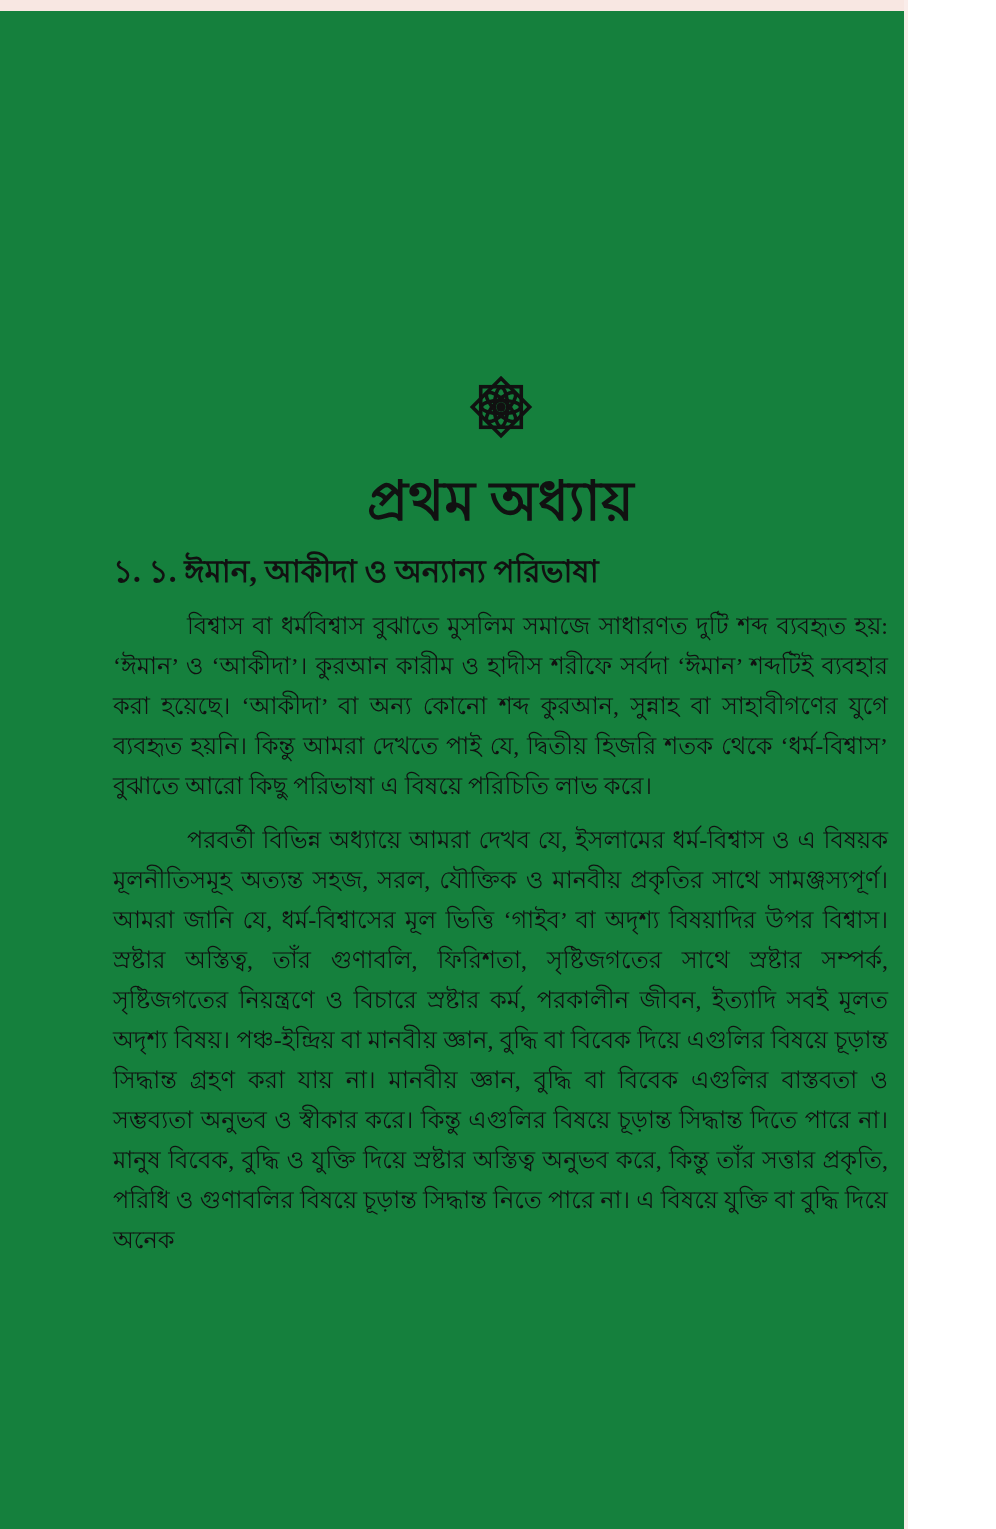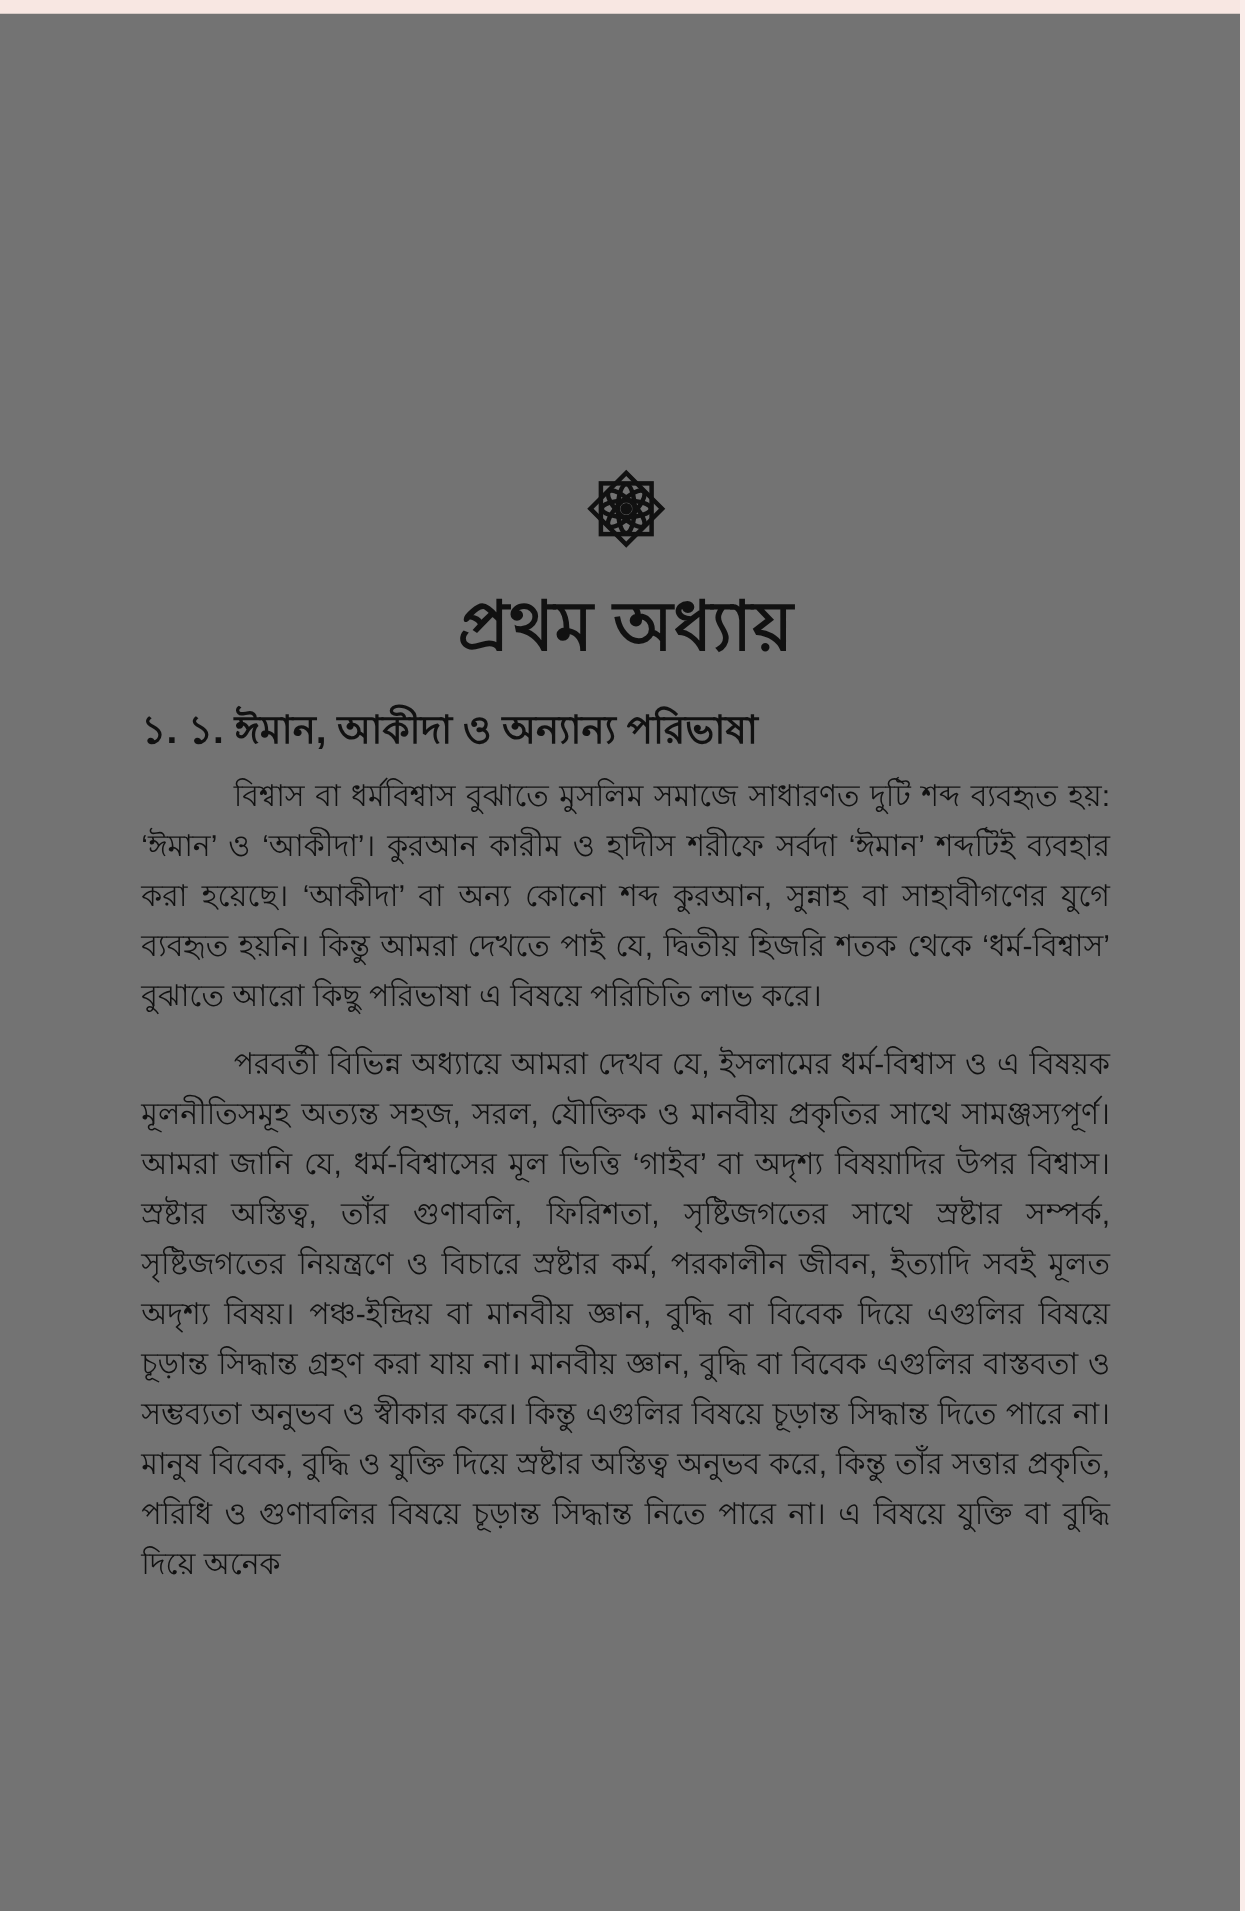--- a/index.html
+++ b/index.html
@@ -2,25 +2,25 @@
 <html lang="bn"><head>
 <meta charset="utf-8">
 <style>
   html, body {
     margin: 0;
     padding: 0;
     background: #ffffff;
   }
   .page {
     position: relative;
-    width: 996px;
+    width: 908px;
     height: 1529px;
-    background: #737373;
+    background: #15803d;
     overflow: hidden;
-    font-family: Liberation Sans, sans-serif;
+    font-family: Liberation Serif, serif;
     color: #111111;
   }
   .top-edge-tint {
     position: absolute;
     top: 0; left: 0; right: 0;
     height: 11px;
     background: #f8e7e2;
   }
   .right-edge-tint {
     position: absolute;
@@ -52,21 +52,21 @@
     letter-spacing: 0.5px;
   }
   .chapter-subtitle {
     margin-top: 4px;
     text-align: center;
     font-size: 49px;
     font-weight: 700;
     line-height: 1.15;
   }
   .section-heading {
-    margin-top: 32px;
+    margin-top: 20px;
     font-size: 31px;
     font-weight: 700;
     line-height: 1.25;
   }
   .body-para {
     margin: 14px 0 0 0;
     font-size: 24px;
     line-height: 40px;
     text-align: justify;
     text-indent: 74px;

